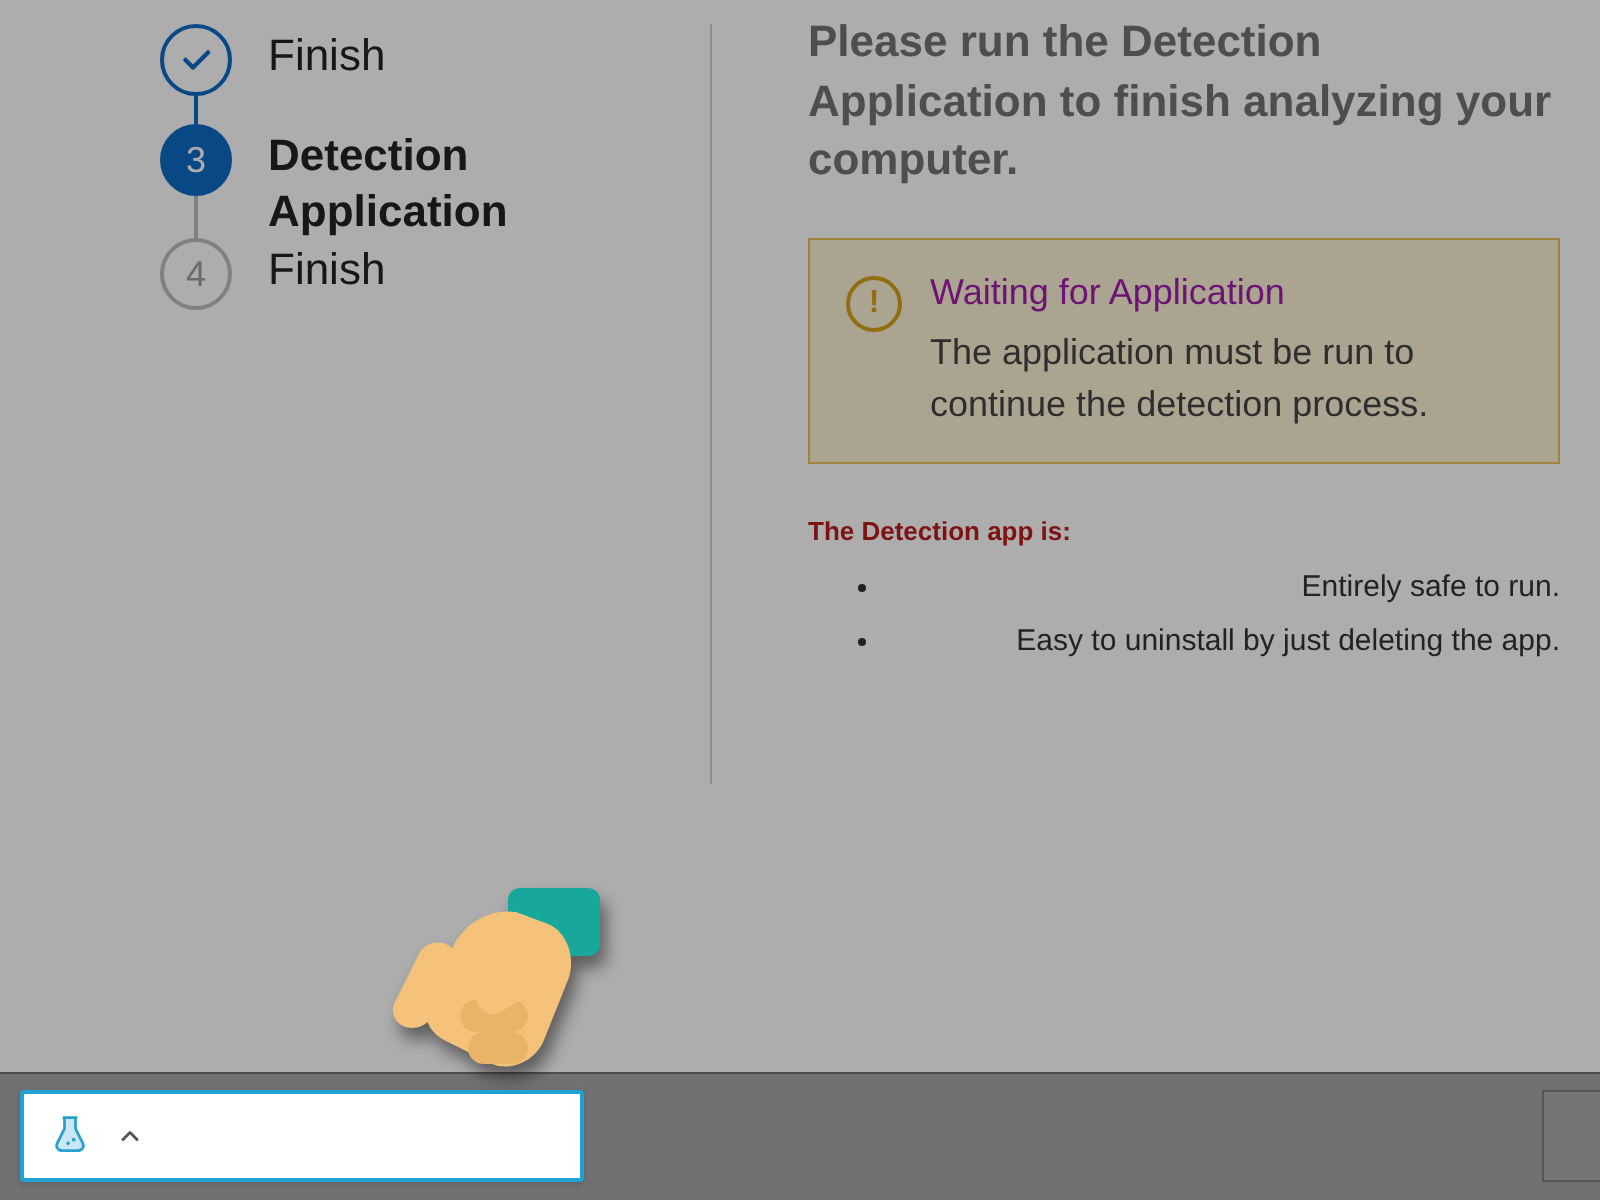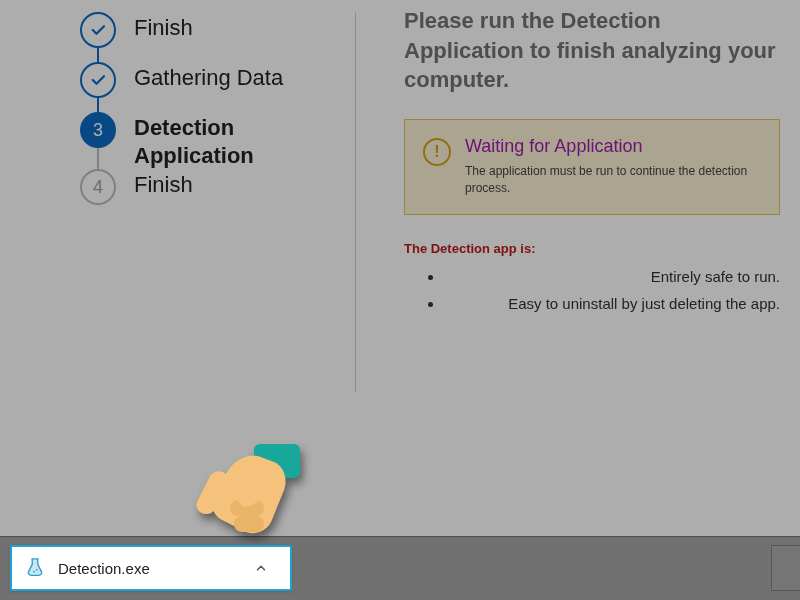--- a/index.html
+++ b/index.html
@@ -27,21 +27,21 @@
     .step.todo-prev .connector { background: #bdbdbd; }
     .step:last-child .connector { display: none; }
     .step .label { margin-left: 18px; font-size: 22px; line-height: 1.25; color: #222; padding-top: 2px; }
     .step.active .label { font-weight: 600; }
 
     
     .instruction { font-size: 22px; font-weight: 600; color: #737373; line-height: 1.35; margin-bottom: 24px; margin-top: 6px; }
     .alert { border: 1px solid #e8c35a; background: #fbf2d6; display: flex; padding: 16px 18px; gap: 14px; }
     .alert .icon { width: 28px; height: 28px; border: 2px solid #d6a419; border-radius: 50%; display: flex; align-items: center; justify-content: center; color: #d6a419; font-weight: 700; flex-shrink: 0; margin-top: 2px; }
     .alert .title { font-size: 18px; color: #a21caf; margin-bottom: 6px; }
-    .alert .desc { font-size: 12px; color: #444; line-height: 1.45; }
+    .alert .desc { font-size: 18px; color: #444; line-height: 1.45; }
     .sub-heading { font-size: 13px; font-weight: 600; color: #b91c1c; margin-top: 26px; margin-bottom: 10px; }
     .bullets { padding-left: 40px; font-size: 15px; color: #333; text-align: right; }
     .bullets li { margin-bottom: 6px; line-height: 1.4; }
 
     
     .dlbar { position: absolute; left: 0; right: 0; bottom: 0; height: 64px; border-top: 1px solid #aaa; background: #f7f7f7; z-index: 3; }
     .dlbar-dim { position: absolute; left: 0; right: 0; bottom: 0; height: 64px; background: rgba(0,0,0,0.32); z-index: 6; pointer-events: none; }
     .download-chip { position: absolute; left: 10px; bottom: 9px; width: 282px; height: 46px; background: #fff; border: 2px solid #1fa3d6; border-radius: 2px; display: flex; align-items: center; padding: 0 10px 0 12px; z-index: 10; box-shadow: 0 1px 3px rgba(0,0,0,0.15); }
     .download-chip .ficon { width: 22px; height: 22px; margin-right: 12px; }
     .download-chip .fname { flex: 1; font-size: 15px; color: #222; }
@@ -63,29 +63,20 @@
     <nav class="sidebar">
       <ul class="steps">
         <li class="step done">
           <span class="bubble">
             <svg width="18" height="18" viewBox="0 0 24 24">
                 <path fill="none" stroke="#0d6cc4" stroke-width="3" stroke-linecap="round" stroke-linejoin="round" d="M5 12l5 5L20 7"></path>
               </svg>
           </span>
           <span class="connector"></span>
           <span class="label">Finish</span>
-        </li>
-        <li class="step done">
-          <span class="bubble">
-            <svg width="18" height="18" viewBox="0 0 24 24">
-                <path fill="none" stroke="#0d6cc4" stroke-width="3" stroke-linecap="round" stroke-linejoin="round" d="M5 12l5 5L20 7"></path>
-              </svg>
-          </span>
-          <span class="connector"></span>
-          <span class="label">Gathering Data</span>
         </li>
         <li class="step active todo-prev">
           <span class="bubble">3</span>
           <span class="connector" style="background:#bdbdbd"></span>
           <span class="label">Detection Application</span>
         </li>
         <li class="step todo">
           <span class="bubble">4</span>
           <span class="label">Finish</span>
         </li>
@@ -121,21 +112,20 @@
 
   <div class="download-chip">
     <span class="ficon">
       <svg width="22" height="22" viewBox="0 0 24 24">
         <path fill="#2aa0cf" d="M9 2v6l-4 8c-1 2 .5 4 3 4h8c2.5 0 4-2 3-4l-4-8V2h-6z" opacity="0.25"></path>
         <path fill="none" stroke="#2aa0cf" stroke-width="1.5" d="M9 2v6l-4 8c-1 2 .5 4 3 4h8c2.5 0 4-2 3-4l-4-8V2M8 2h8"></path>
         <circle cx="11" cy="16" r="1" fill="#2aa0cf"></circle>
           <circle cx="14" cy="14" r="1" fill="#2aa0cf"></circle>
       </svg>
     </span>
-    <span class="fname">Detection.exe</span>
     <span class="chev">
       <svg width="14" height="14" viewBox="0 0 24 24">
           <path fill="none" stroke="#555" stroke-width="2.5" stroke-linecap="round" stroke-linejoin="round" d="M6 15l6-6 6 6"></path>
         </svg>
     </span>
   </div>
 
   <div class="hand">
     <svg width="110" height="110" viewBox="0 0 110 110">
 

